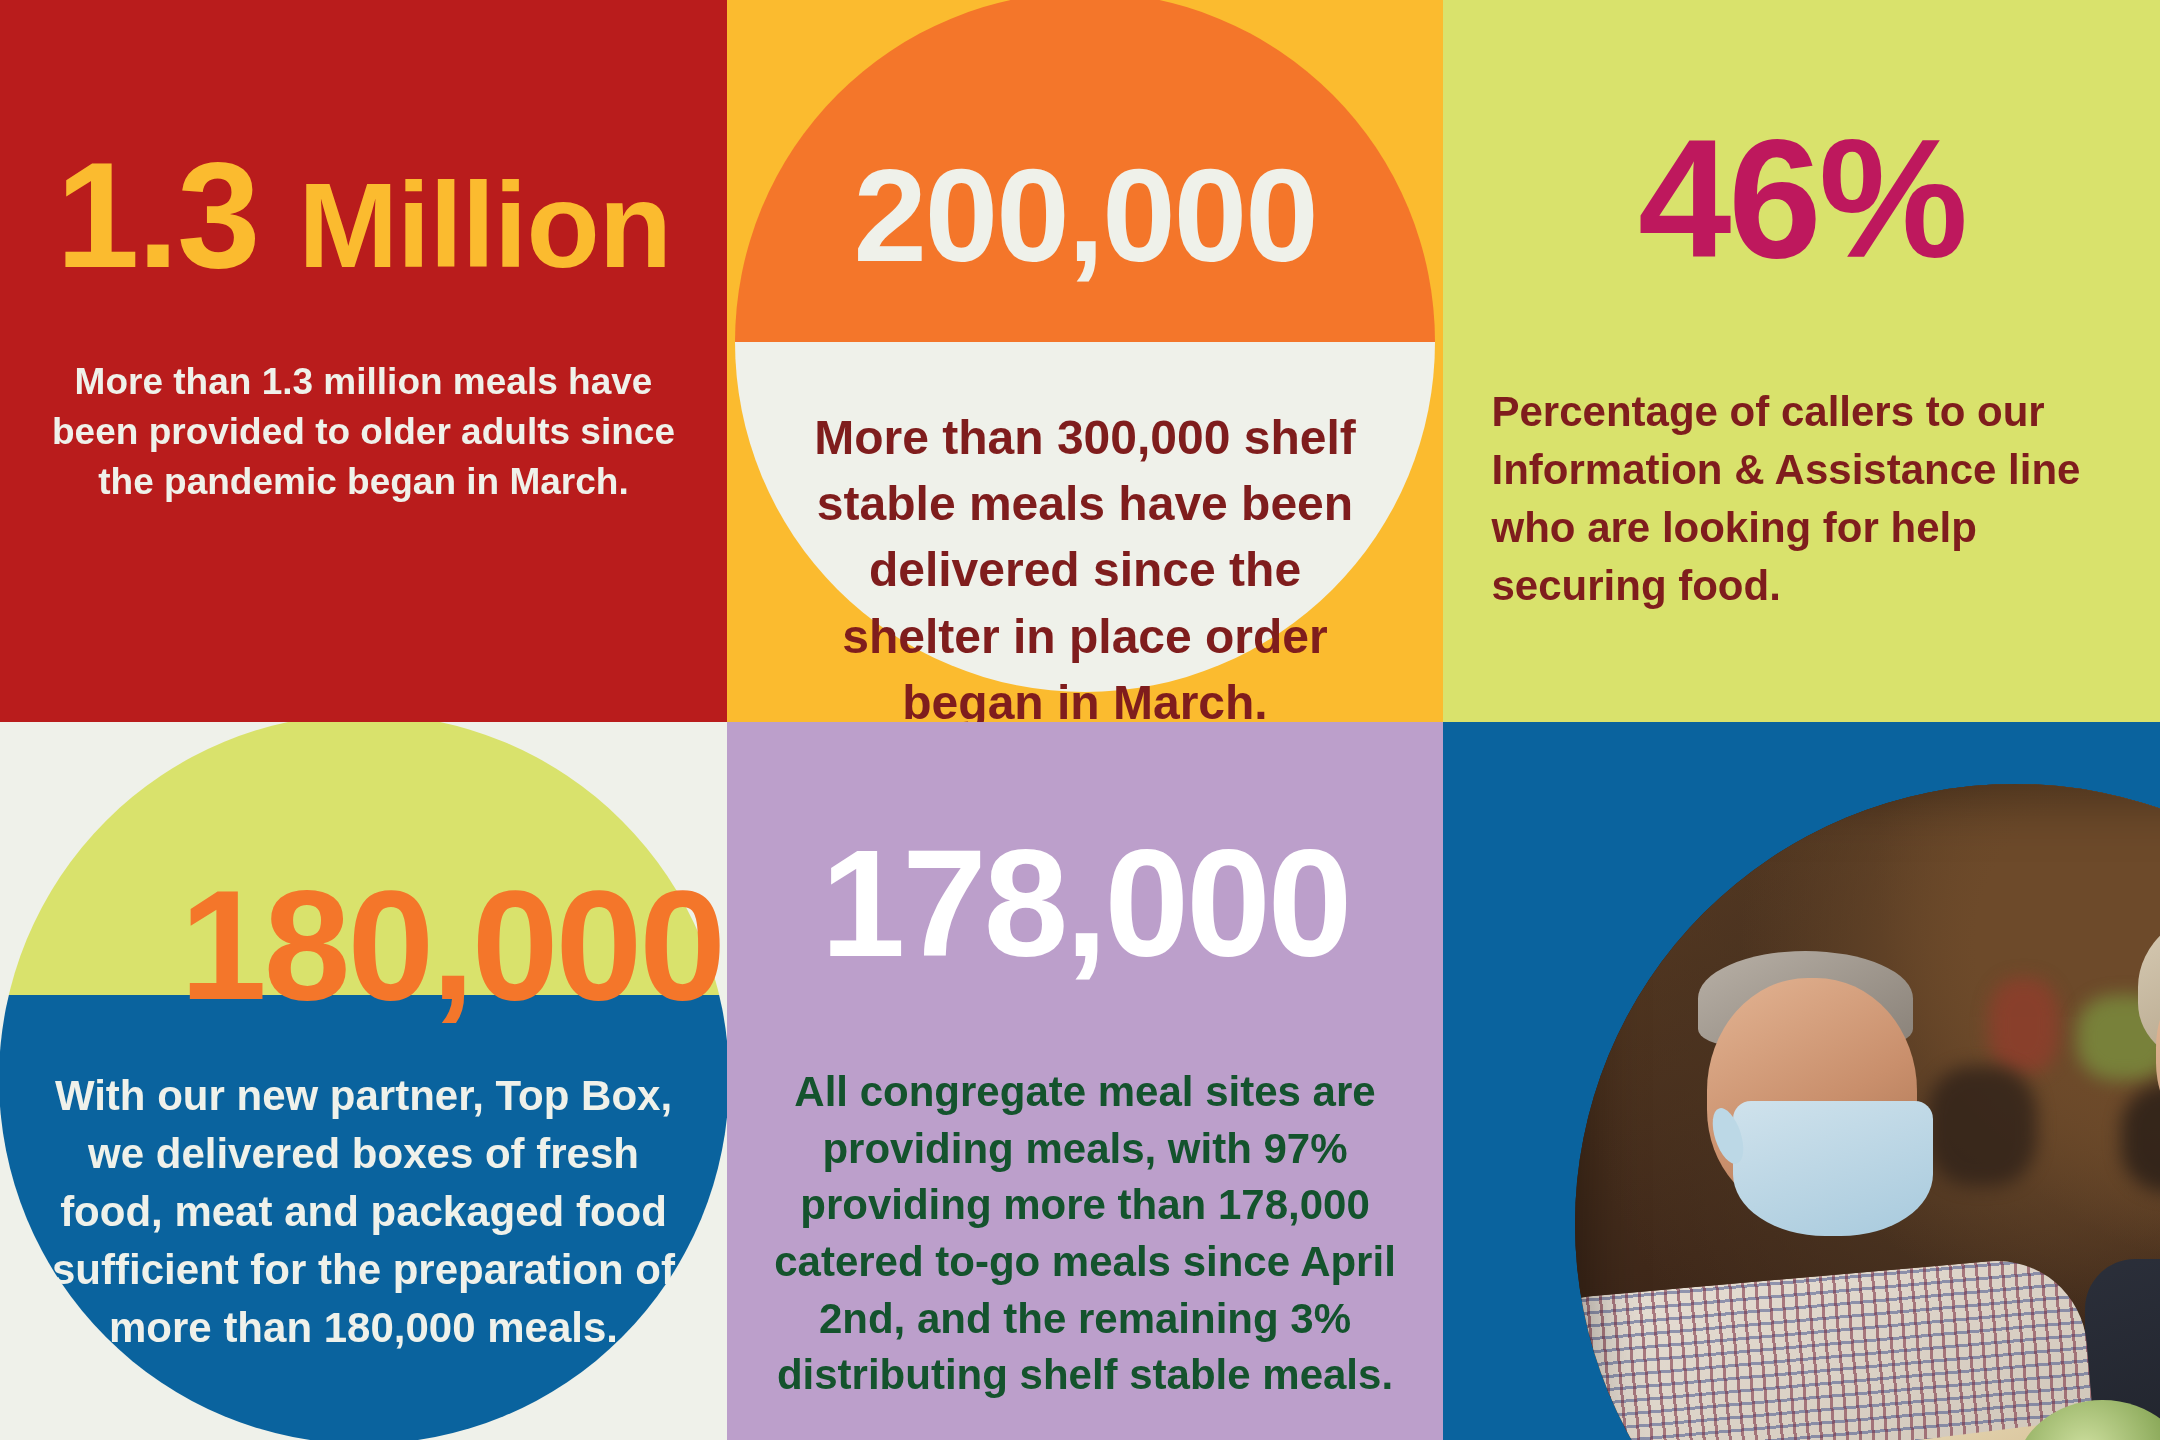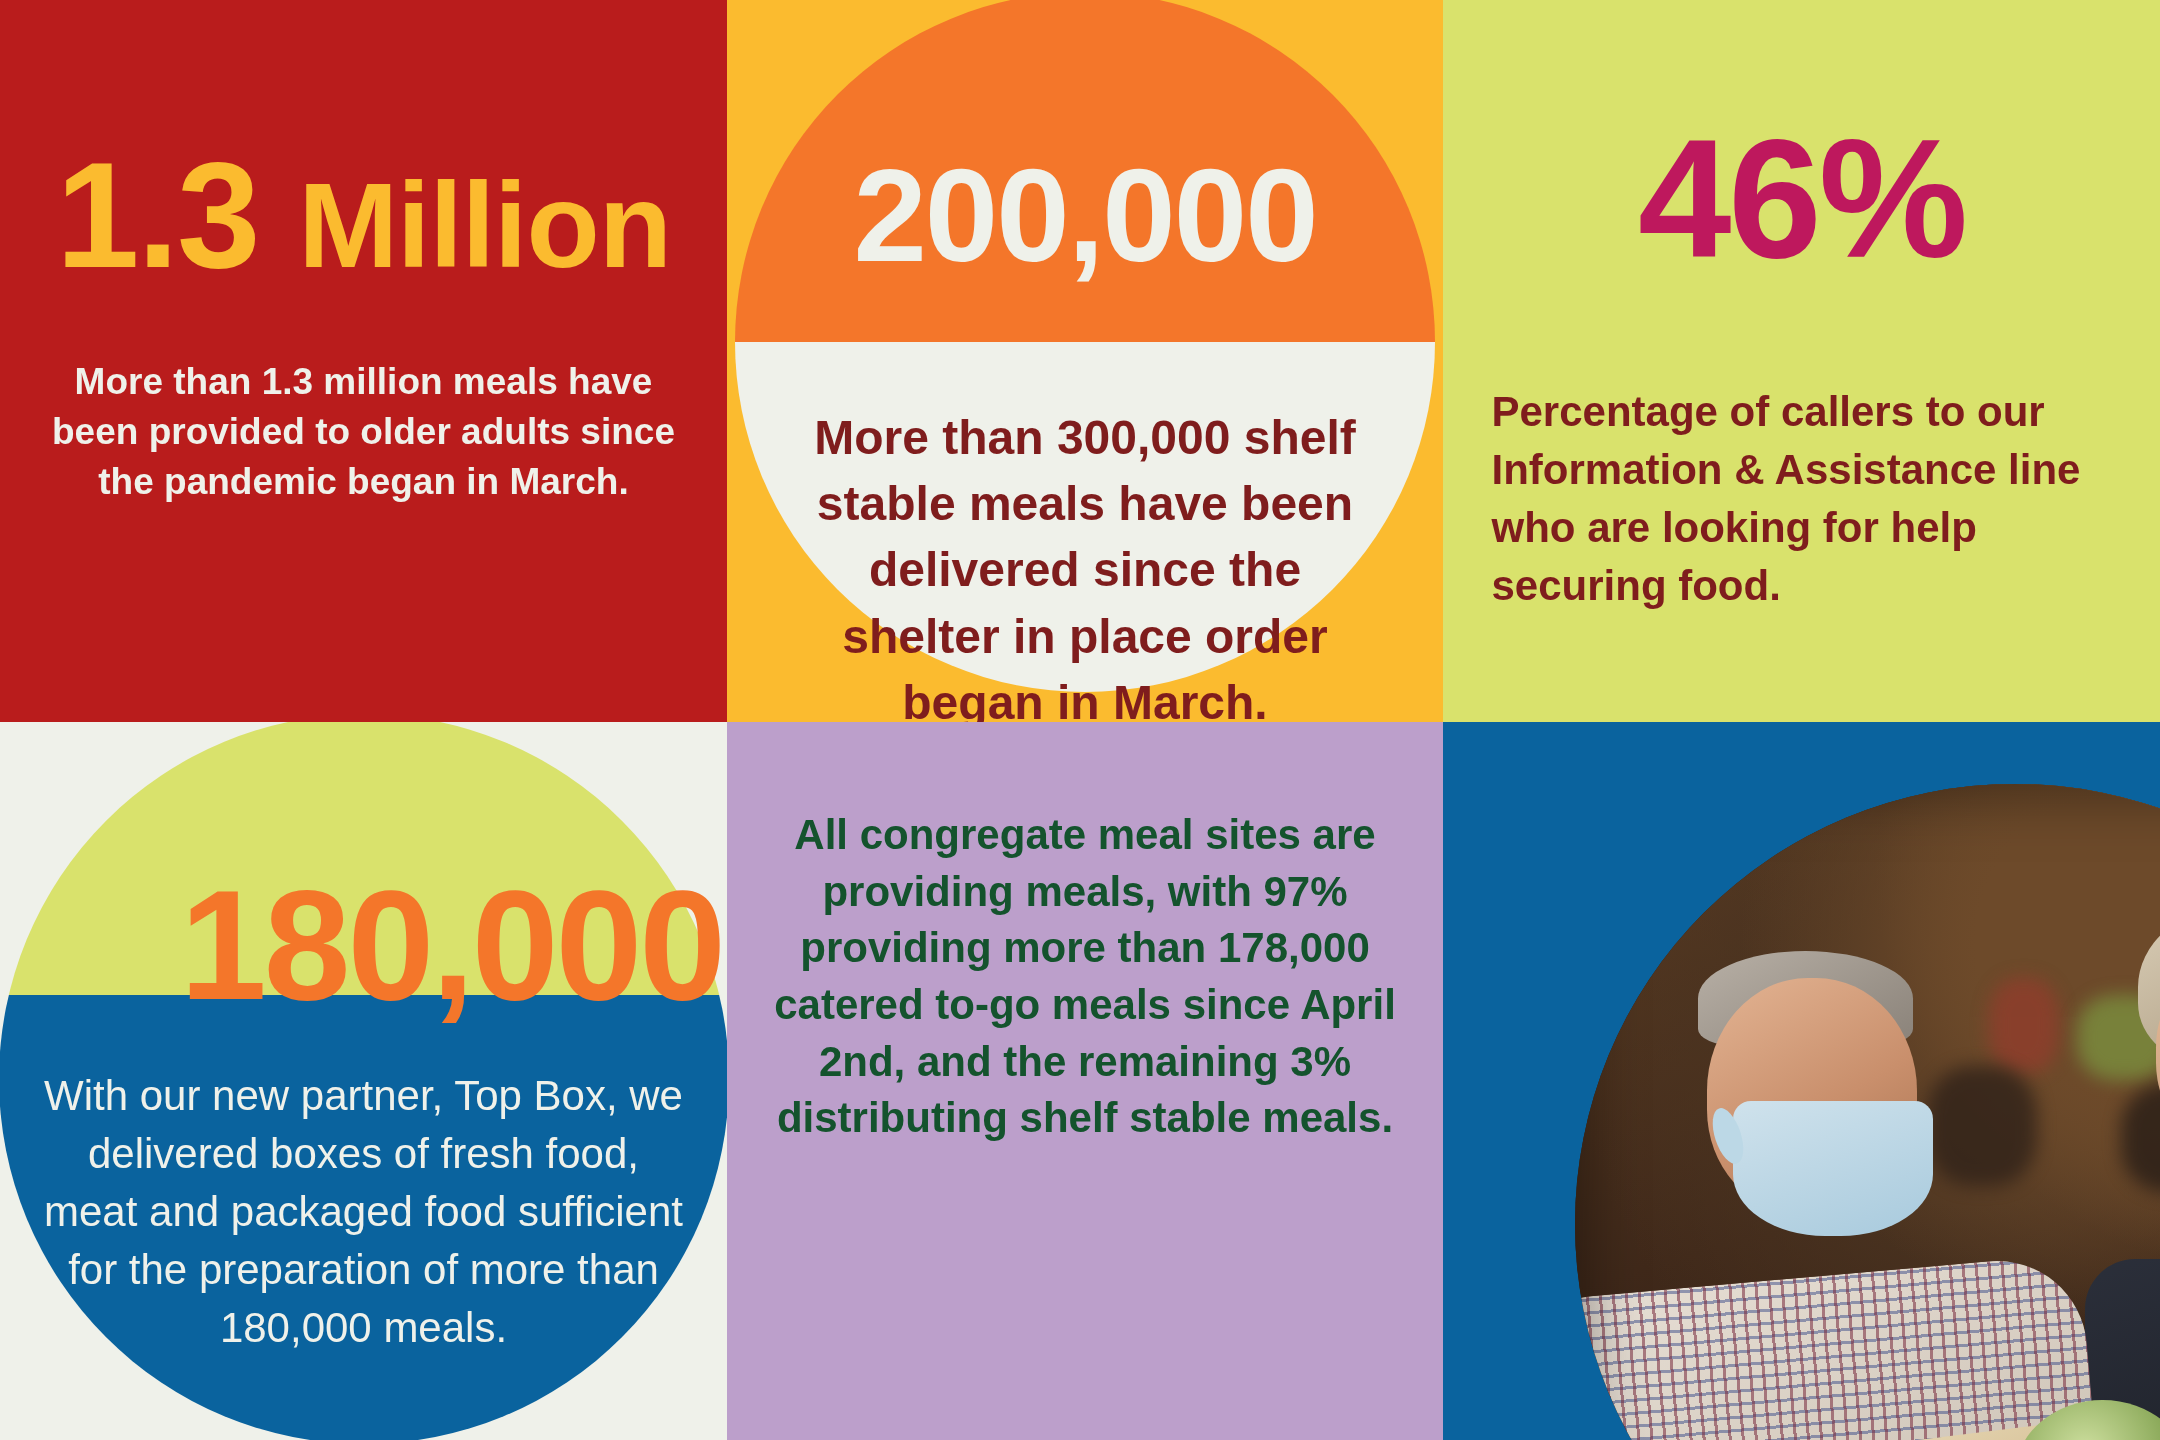--- a/index.html
+++ b/index.html
@@ -99,21 +99,21 @@
     text-align:right;
     color:#F4762A;
     font-size:156px;font-weight:700;line-height:1;letter-spacing:-3px;
   }
   .p4 .body{
     position:absolute;left:50%;transform:translateX(-50%);
     top:345px;
     width:640px;
     text-align:center;
     color:#EFF1EA;
-    font-size:42px;font-weight:400;line-height:1.38;
+    font-size:42px;font-weight:700;line-height:1.38;
   }
 
   
   .p5{background:#BC9FCB;display:flex;flex-direction:column;align-items:center;}
   .p5 .bignum{
     color:#FFFFFF;
     font-size:152px;font-weight:700;line-height:1;letter-spacing:-3px;
     margin-top:105px;
   }
   .p5 .body{
@@ -214,20 +214,21 @@
   <div class="panel p4">
     <div class="circle">
       <div class="top"></div>
       <div class="bot"></div>
     </div>
     <div class="bignum">180,000</div>
     <div class="body">With our new partner, Top Box, we delivered boxes of fresh food, meat and packaged food sufficient for the preparation of more than 180,000 meals.</div>
   </div>
 
   <div class="panel p5">
+    <div class="bignum">178,000</div>
     <div class="body">All congregate meal sites are providing meals, with 97% providing more than 178,000 catered to-go meals since April 2nd, and the remaining 3% distributing shelf stable meals.</div>
   </div>
 
   <div class="panel p6">
     <div class="photo-circle">
       <div class="photo">
         <div class="ph-bg"></div>
 
         <div class="ph-obj o1"></div>
         <div class="ph-obj o2"></div>

